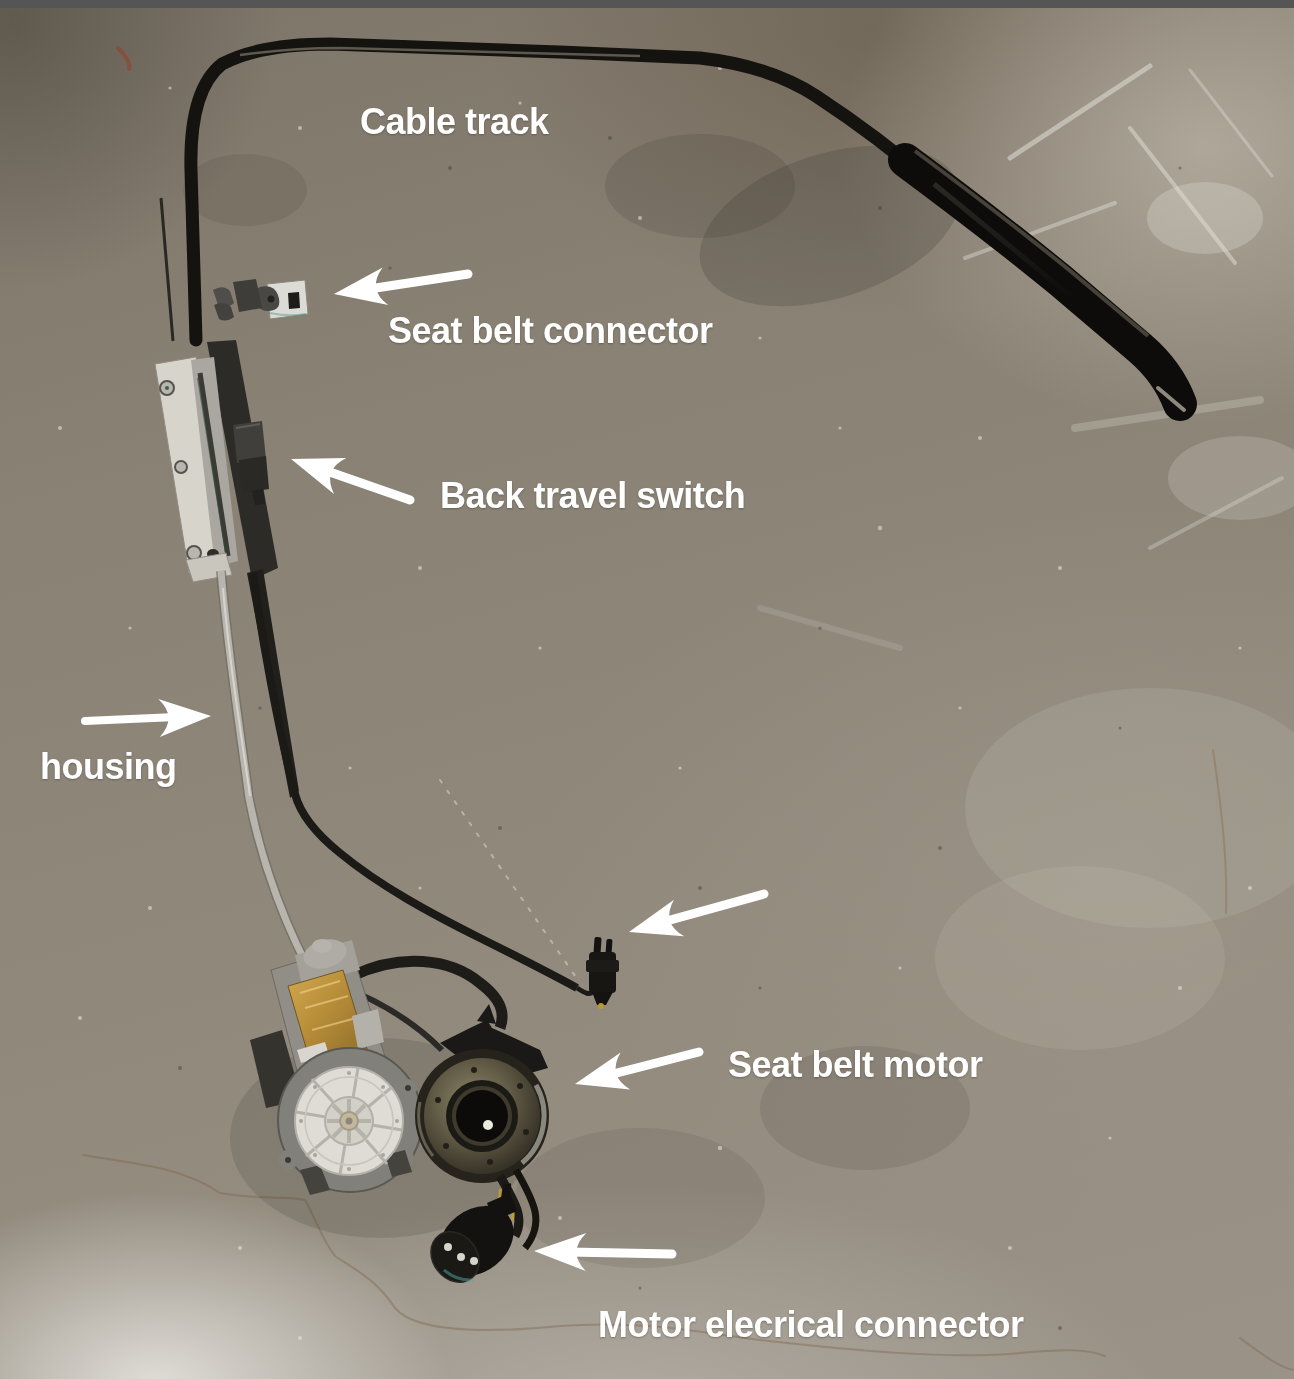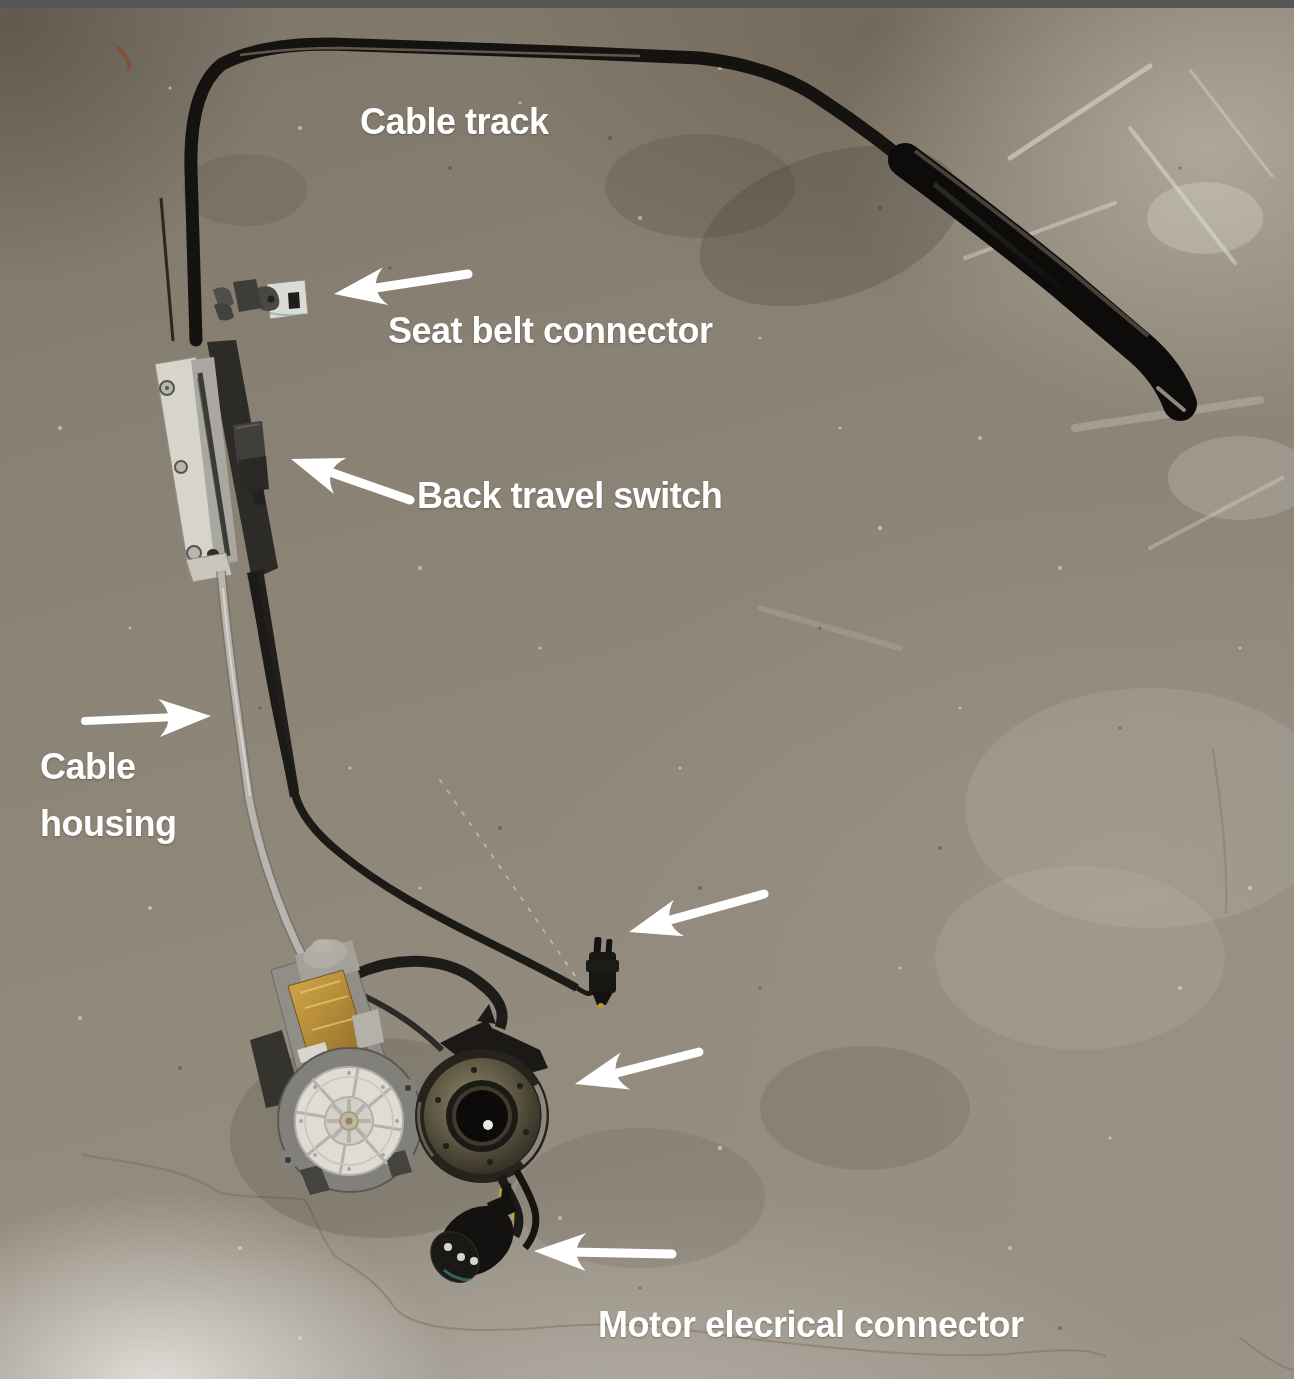--- a/index.html
+++ b/index.html
@@ -336,24 +336,24 @@
             <path d="M0,0 L-52,-19 Q-33,0 -52,19 Z" stroke="none"></path>
           </g>
       </g>
     </g>
   </svg>
 
   <div class="anno" style="left:360px;top:94px;">Cable track</div>
 
   <div class="anno" style="left:388px;top:303px;text-align:center;">Seat belt connector</div>
 
-  <div class="anno" style="left:417px;top:468px;">Back travel switch</div>
+  <div class="anno" style="left:440px;top:468px;">Back travel switch</div>
 
   <div class="anno" style="left:40px;top:730px;">
-    <span class="ln">Cable</span>
     <span class="ln">housing</span>
   </div>
 
 
+  <div class="anno" style="left:728px;top:1037px;">Seat belt motor</div>
 
   <div class="anno" style="left:598px;top:1297px;">Motor elecrical connector</div>
 
 </div>
 
 </body></html>

